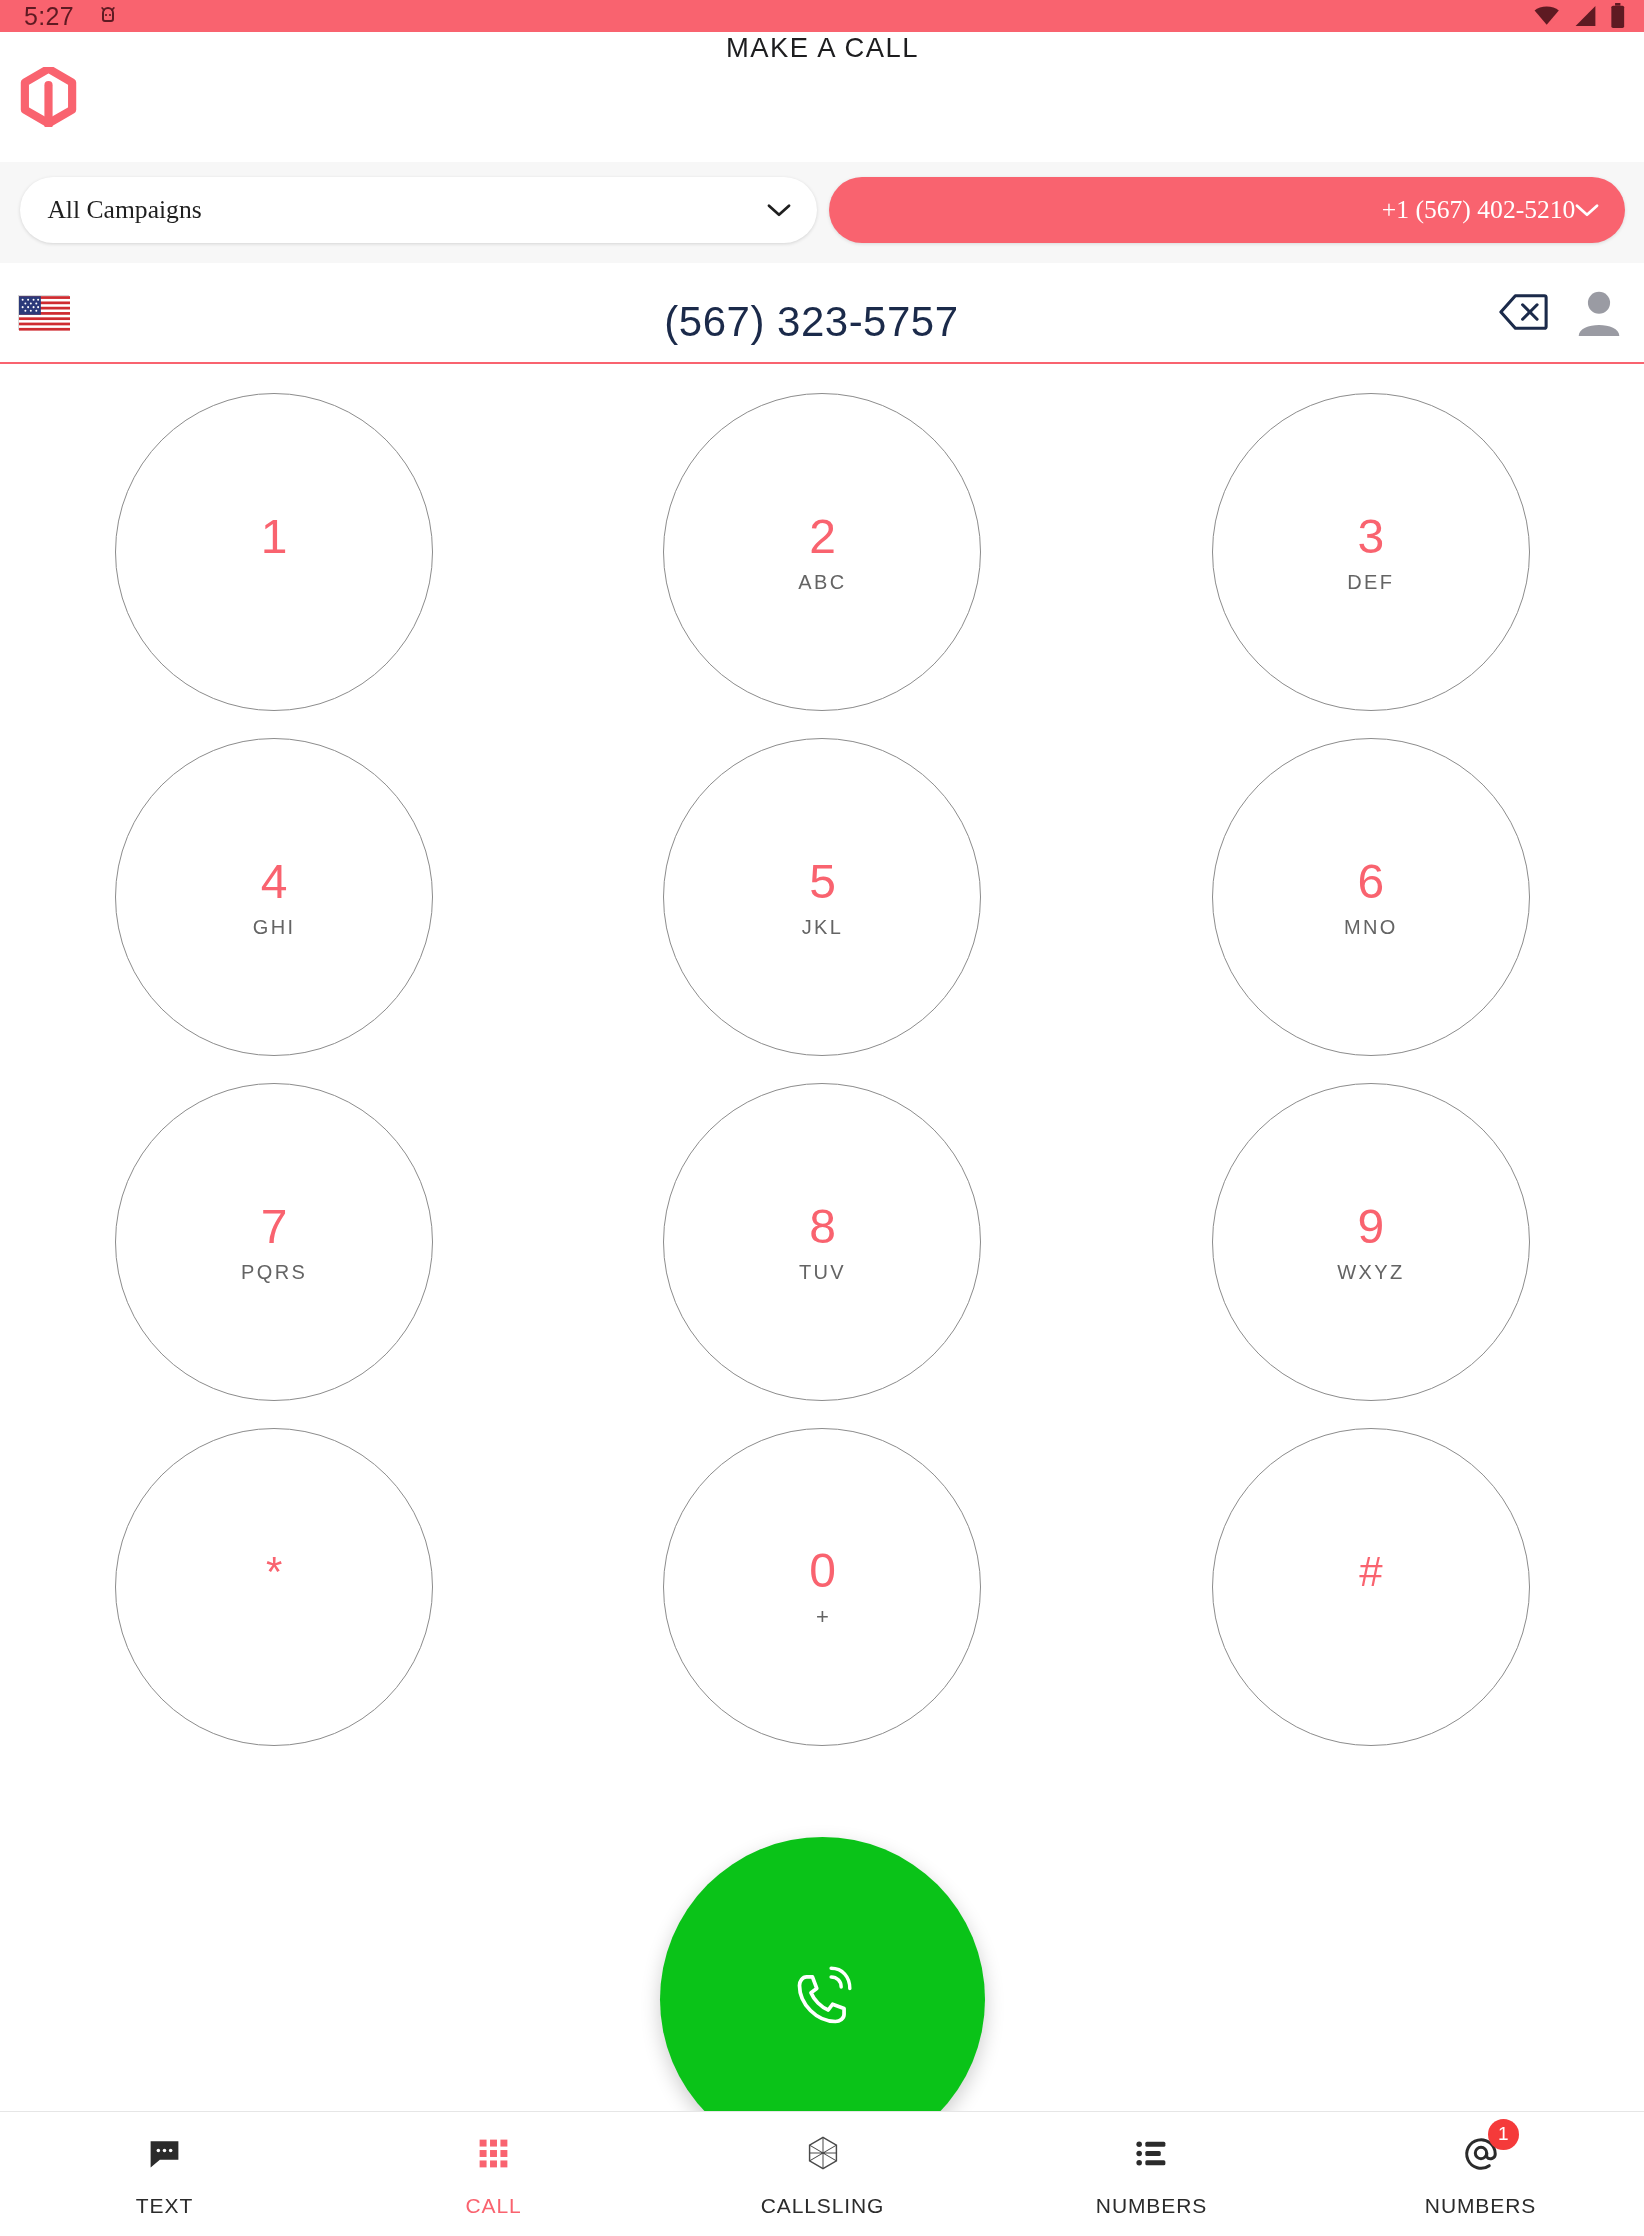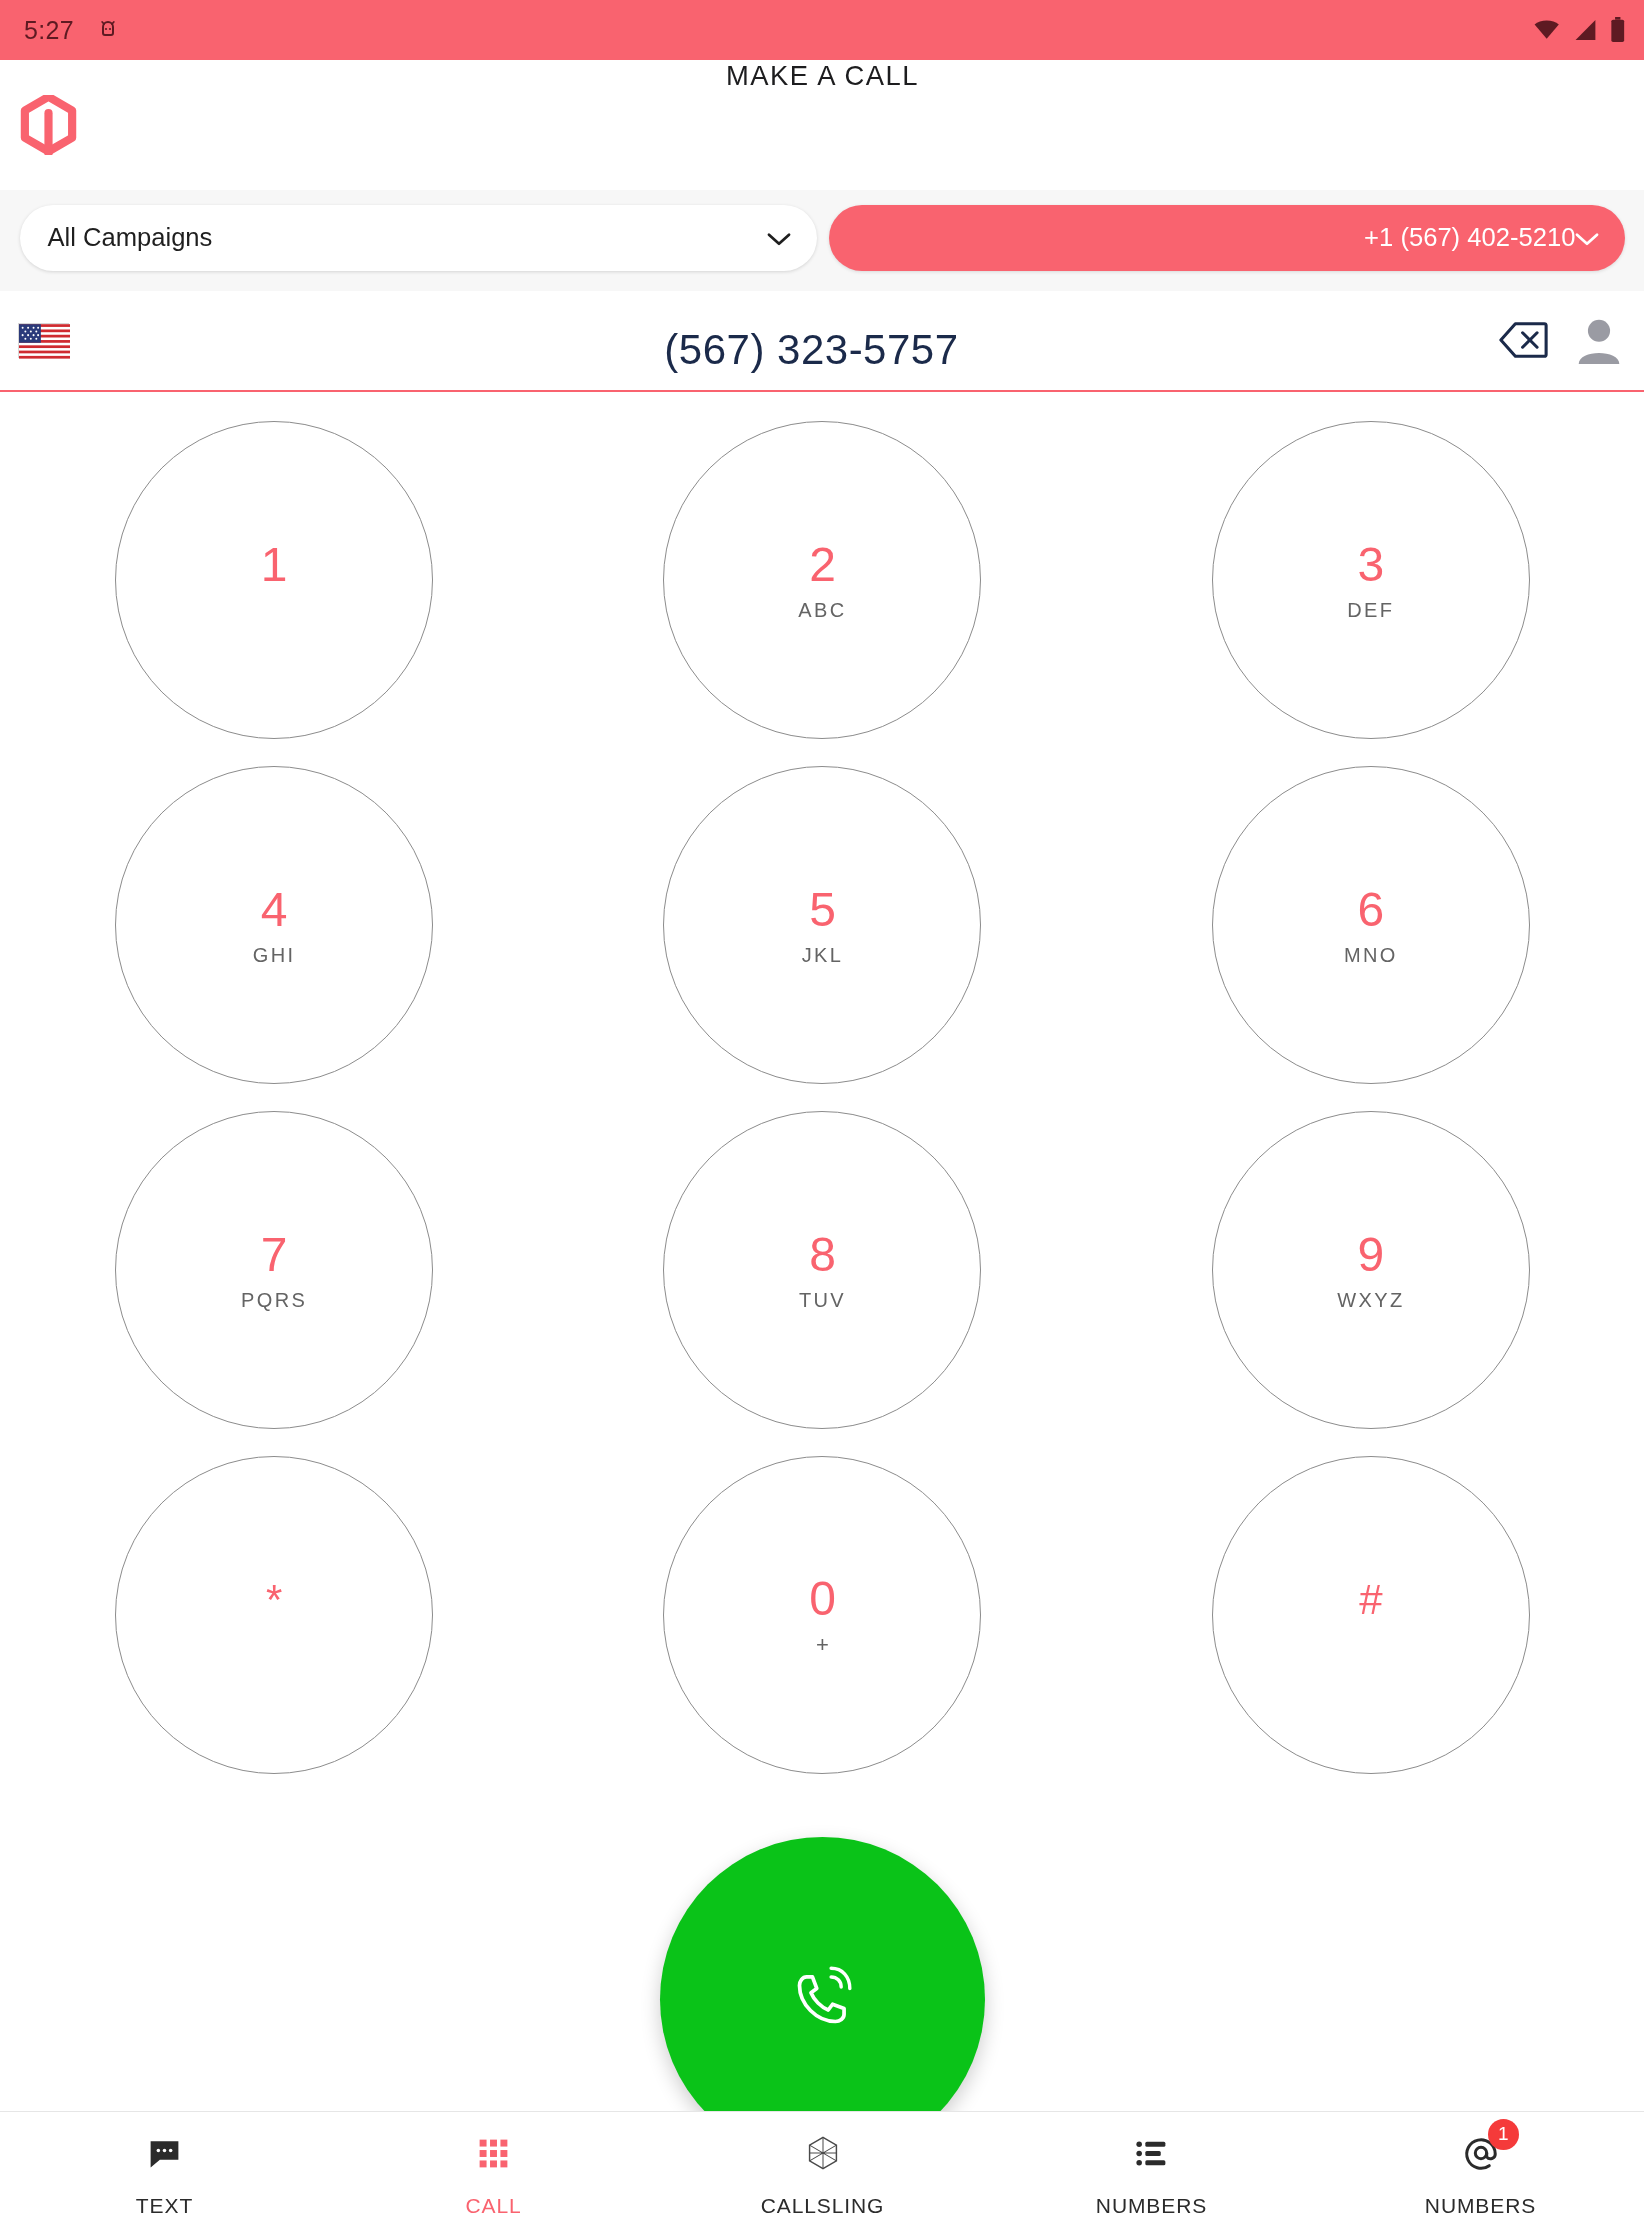--- a/index.html
+++ b/index.html
@@ -15,21 +15,21 @@
     position: relative;
     width: 1645px;
     height: 2237px;
     display: flex;
     flex-direction: column;
     background: #ffffff;
   }
 
   
   .status-bar {
-    height: 60px;
+    height: 32px;
     background: #f9636f;
     display: flex;
     align-items: center;
     justify-content: space-between;
     padding: 0 20px 0 24px;
     flex: 0 0 auto;
   }
   .status-left {
     display: flex;
     align-items: center;
@@ -72,20 +72,21 @@
     font-weight: 400;
   }
 
   
   .selector-row {
     background: #f7f7f7;
     padding: 14.6px 20px 20px 20px;
     display: flex;
     gap: 12px;
     flex: 0 0 auto;
+    font-family: Liberation Serif, serif;
   }
   .selector {
     flex: 1 1 50%;
     height: 66px;
     border-radius: 33px;
     display: flex;
     align-items: center;
     justify-content: space-between;
     padding: 0 25.6px 0 27.4px;
     font-size: 25.6px;

